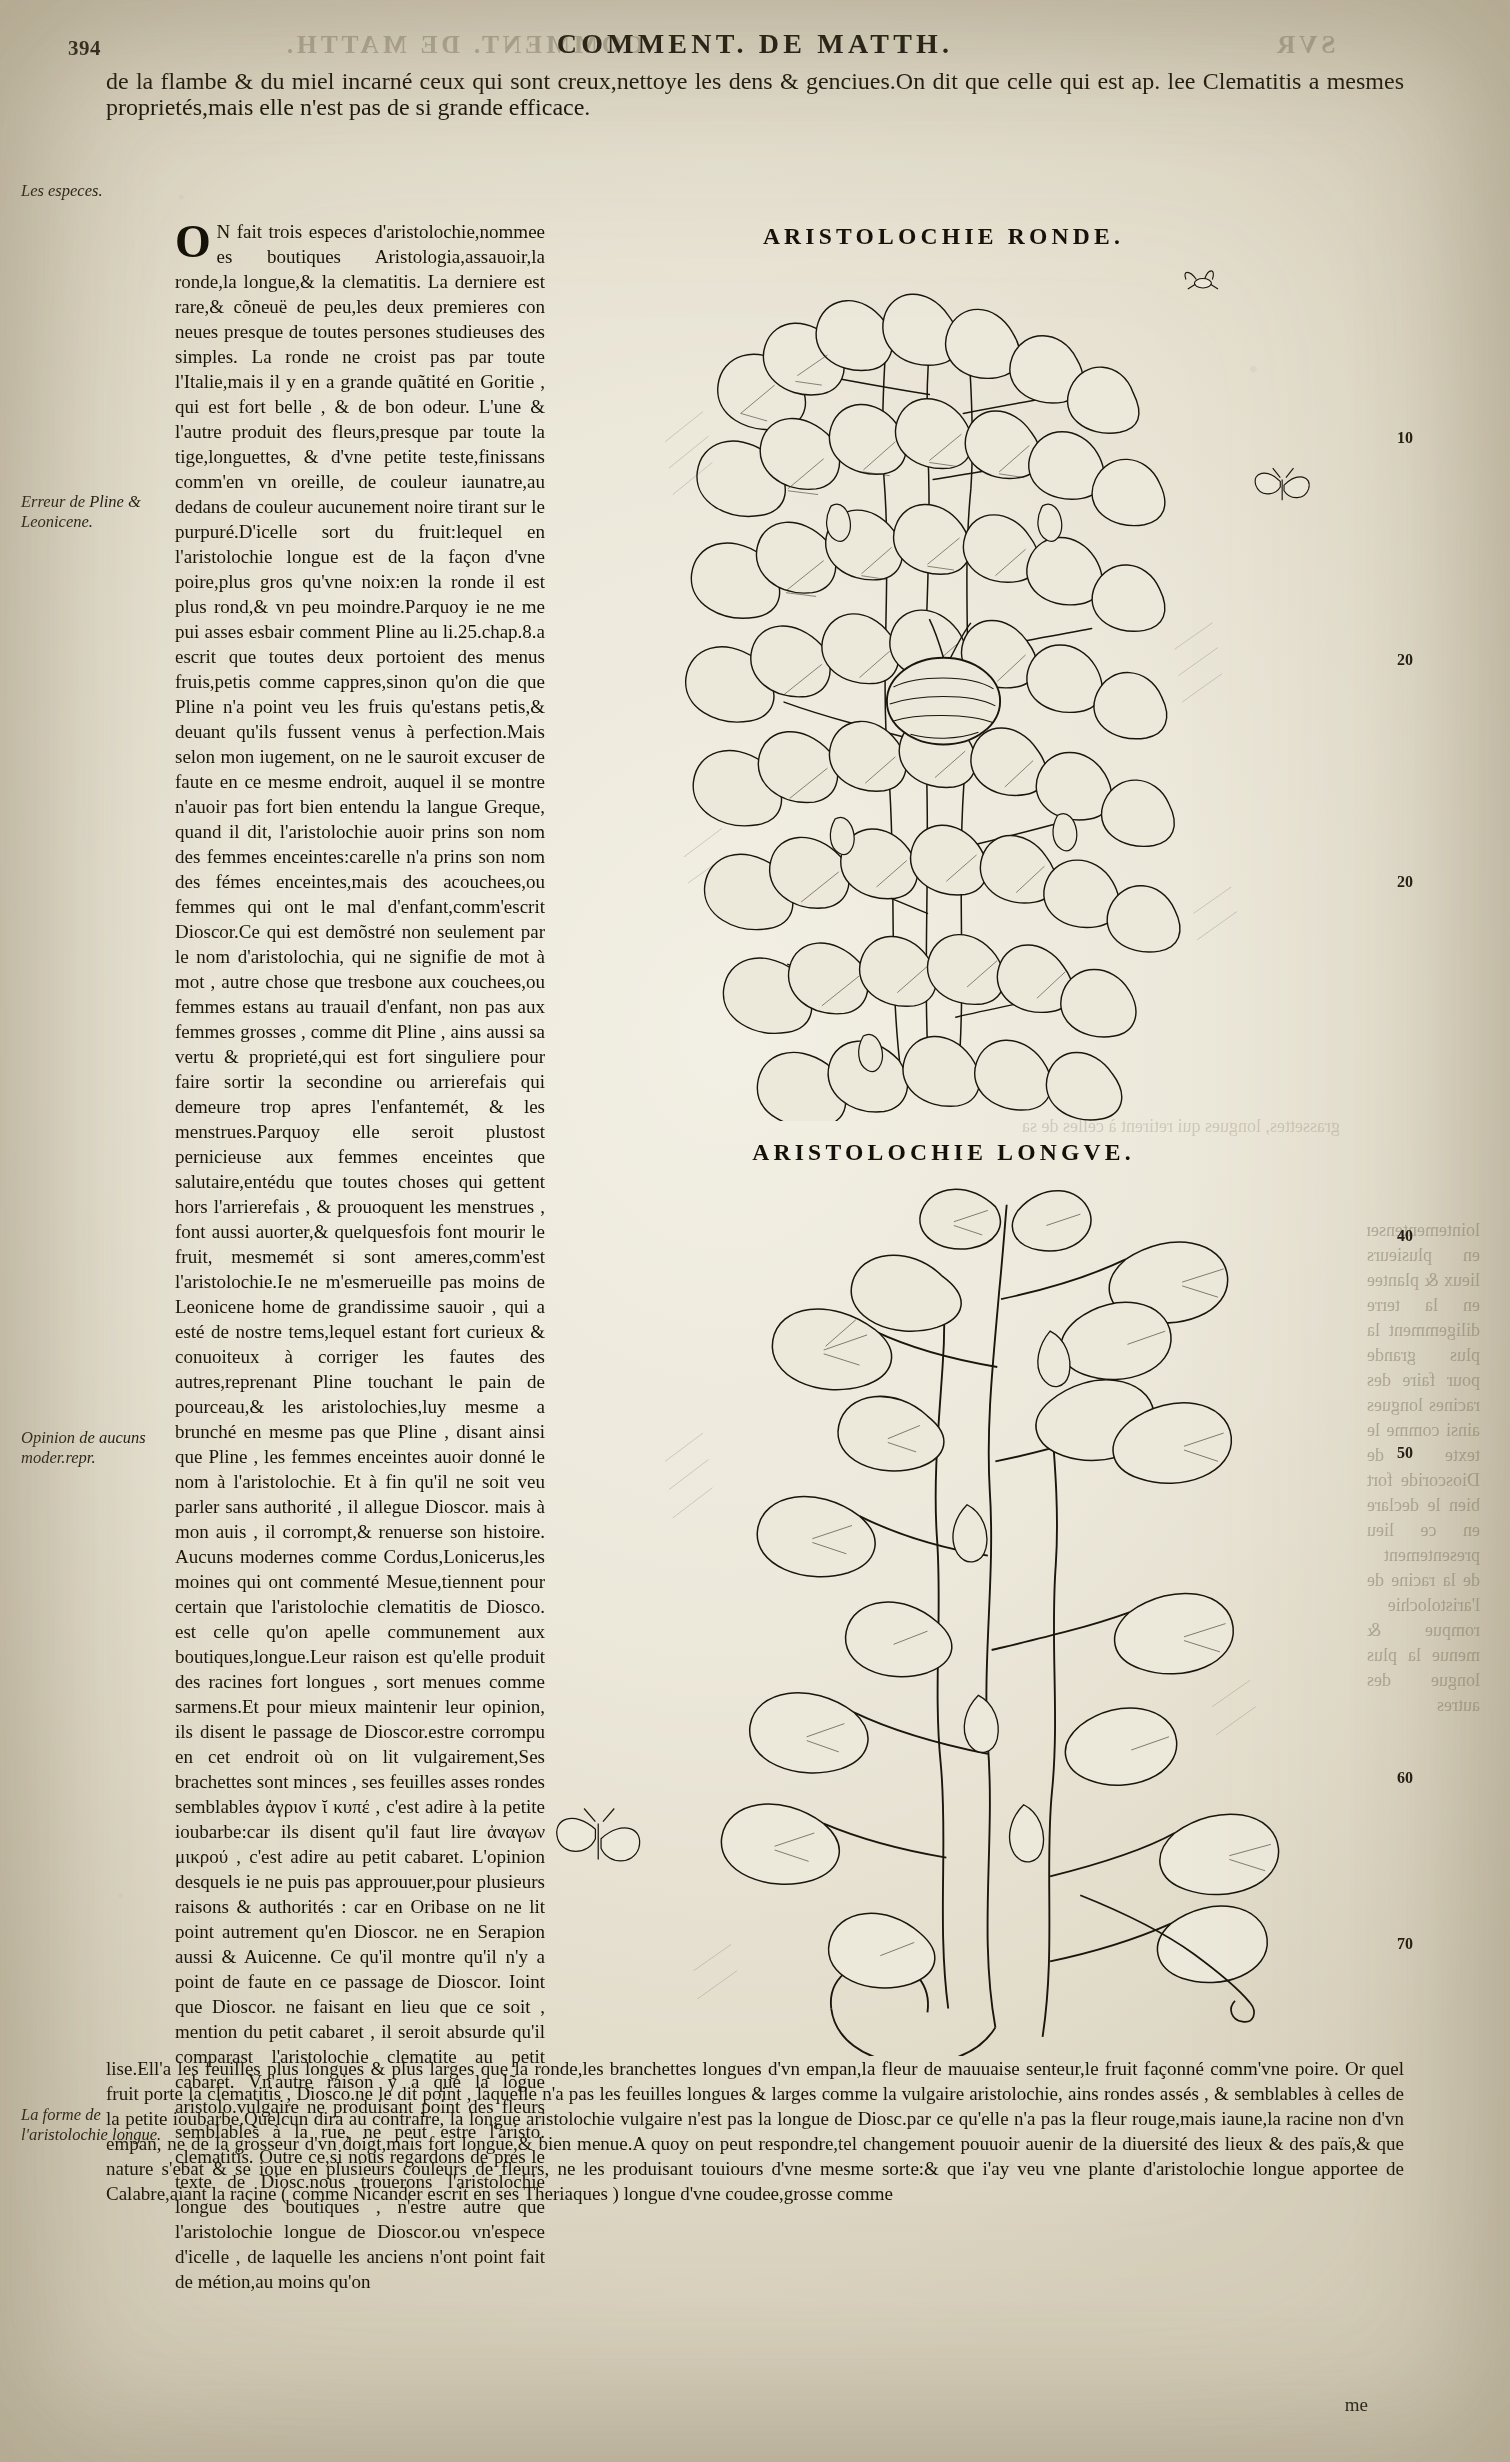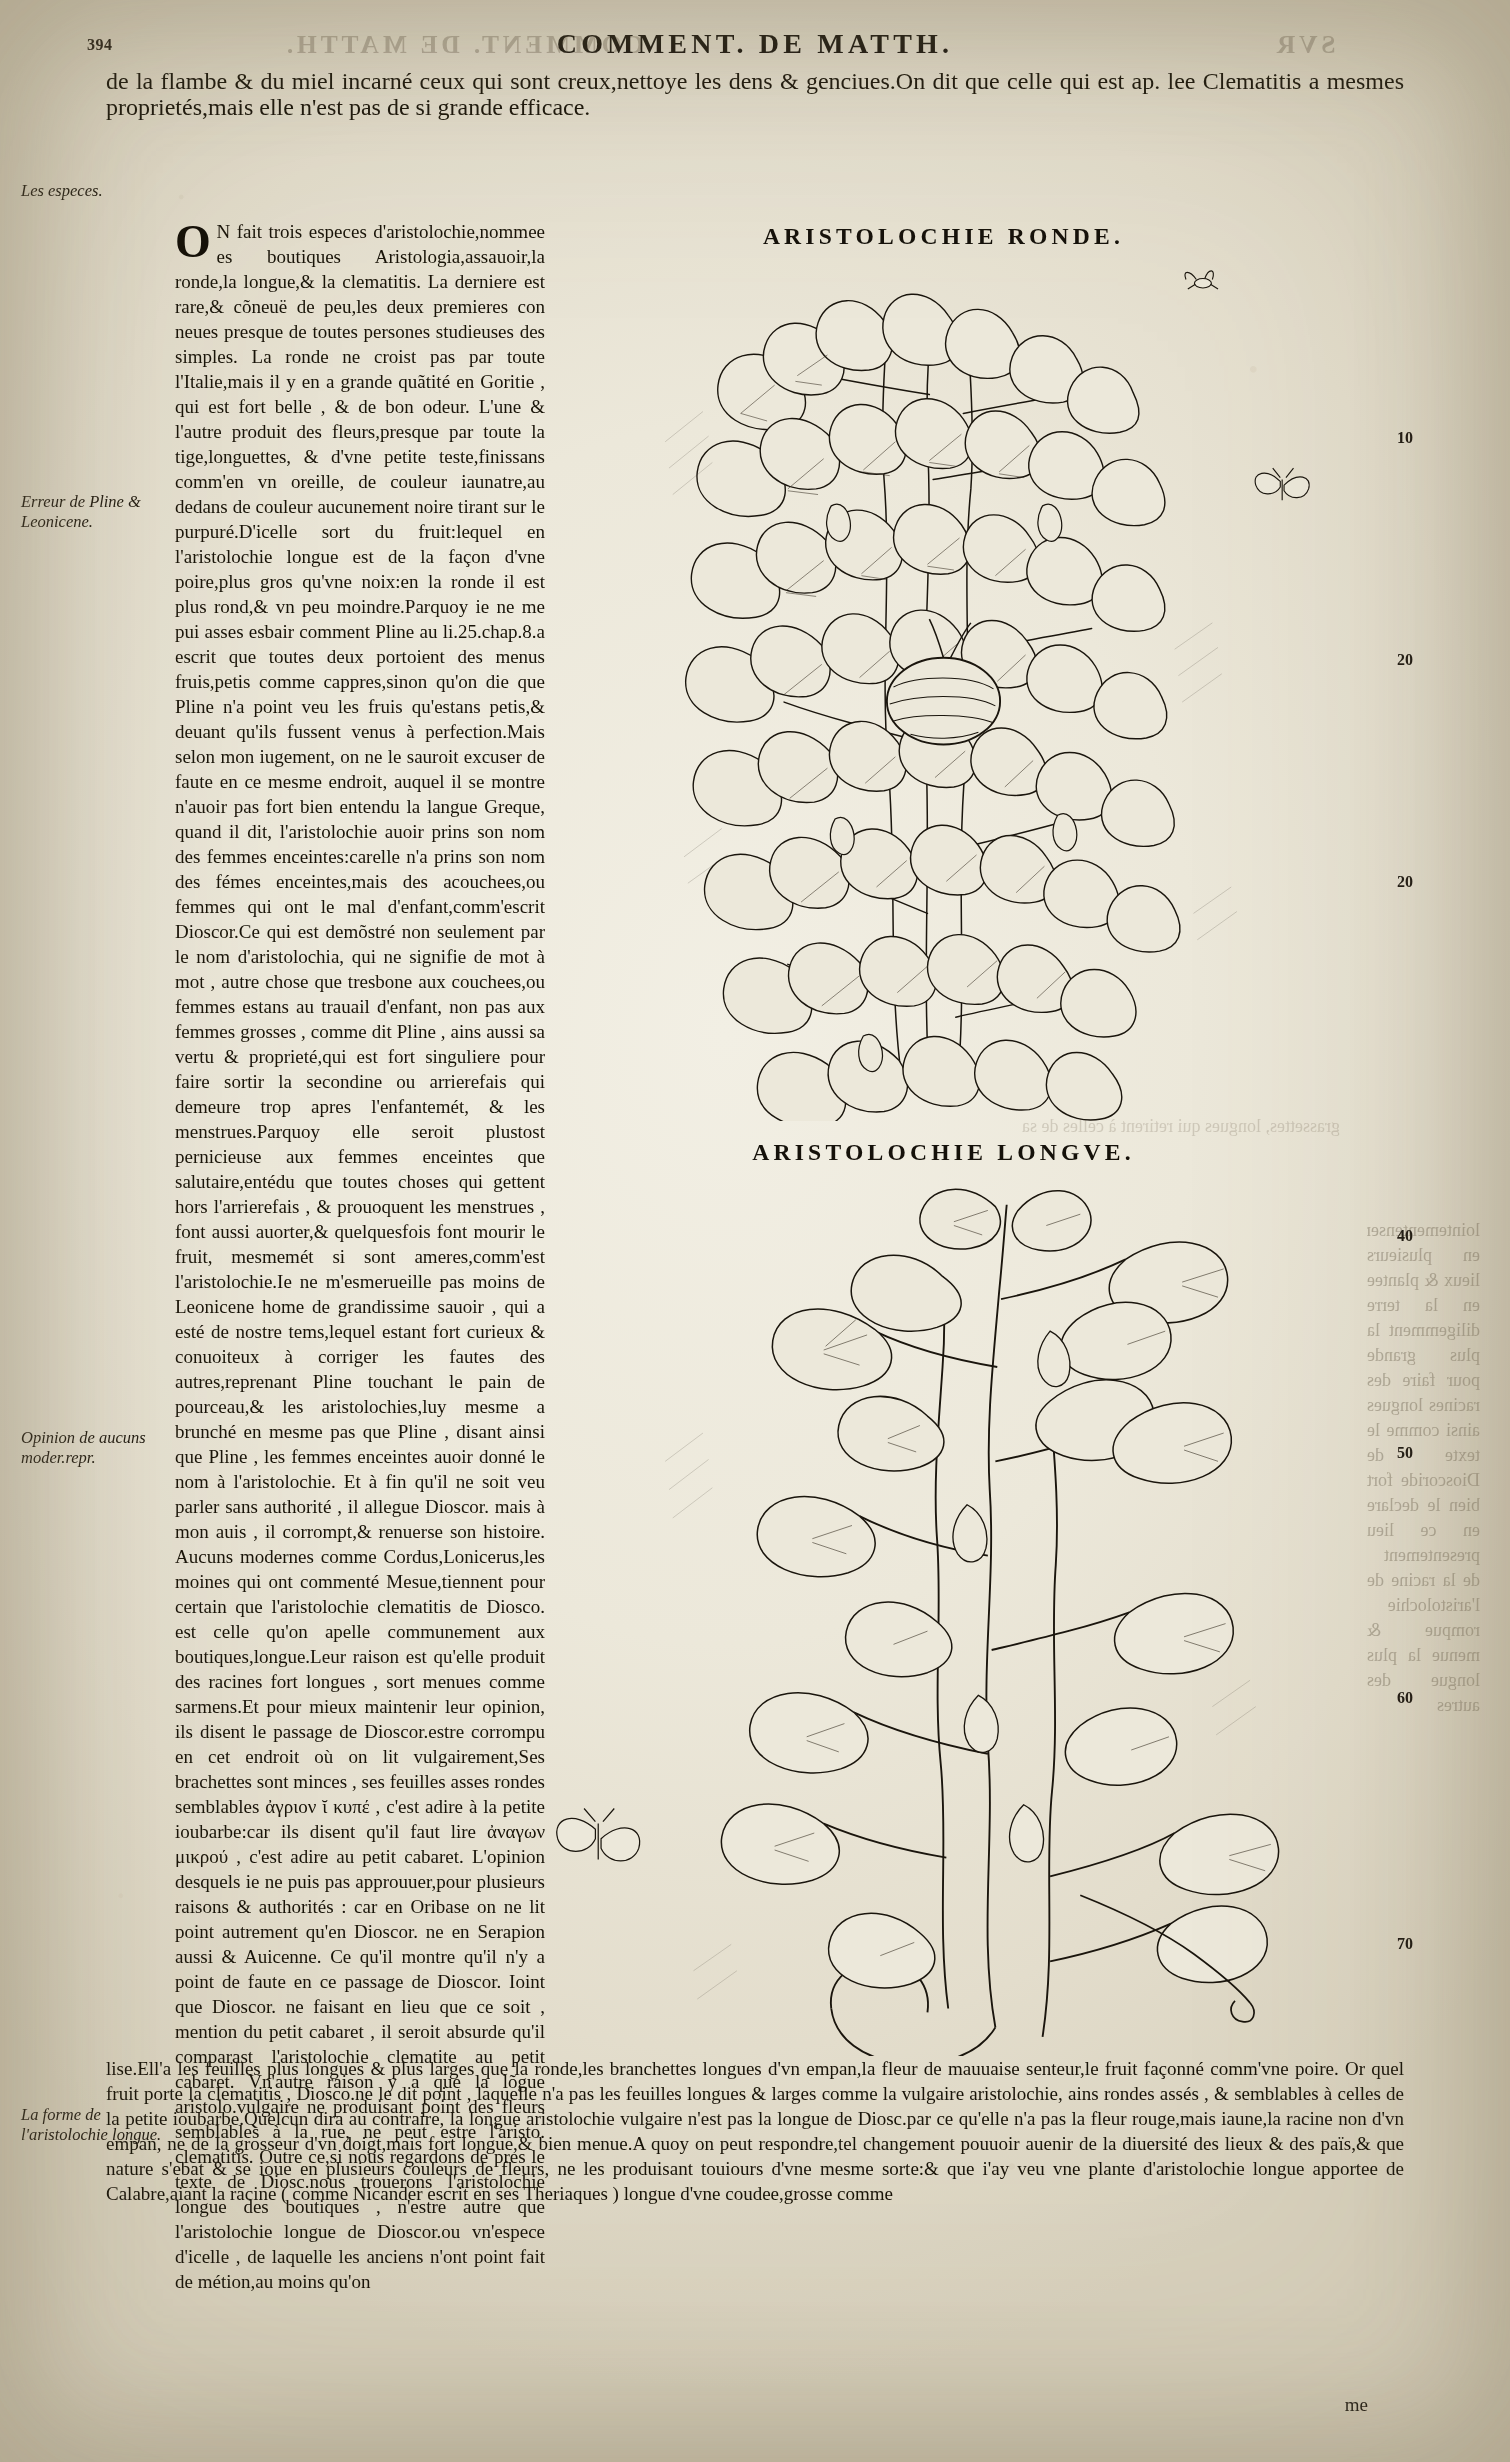--- a/index.html
+++ b/index.html
@@ -34,22 +34,22 @@
   .vignette {
     position: absolute;
     inset: 0;
     pointer-events: none;
     box-shadow: inset 0 0 113px 38px rgba(120,105,75,.30),
                 inset 0 0 283px 85px rgba(130,115,85,.14);
   }
   
   .folio {
     position: absolute;
-    left: 87px; top: 36px;
-    font-size: 16px;
+    left: 68px; top: 36px;
+    font-size: 21px;
     letter-spacing: 0.5px;
     font-weight: 700;
     color: #221c12;
   }
   .running-head {
     position: absolute;
     left: 0; right: 0; top: 28px;
     text-align: center;
     font-size: 28px;
     letter-spacing: 4.2px;
@@ -487,20 +487,20 @@
   <div class="catchword">me</div>
 
   <div class="showthrough-col">lointementensemblement en plusieurs lieux &amp; plantee en la terre diligemment la plus grande pour faire des racines longues ainsi comme le texte de Dioscoride fort bien le declare en ce lieu presentement de la racine de l'aristolochie rompue &amp; menue la plus longue des autres</div>
 
   <div class="linenums">
     <div class="linenum" style="top:429px">10</div>
     <div class="linenum" style="top:651px">20</div>
     <div class="linenum" style="top:873px">20</div>
     <div class="linenum" style="top:1227px">40</div>
     <div class="linenum" style="top:1444px">50</div>
-    <div class="linenum" style="top:1689px">60</div>
+    <div class="linenum" style="top:1769px">60</div>
     <div class="linenum" style="top:1935px">70</div>
   </div>
 
   <div class="grain"></div>
   <div class="vignette"></div>
 </div>
 
 
 </body></html>

